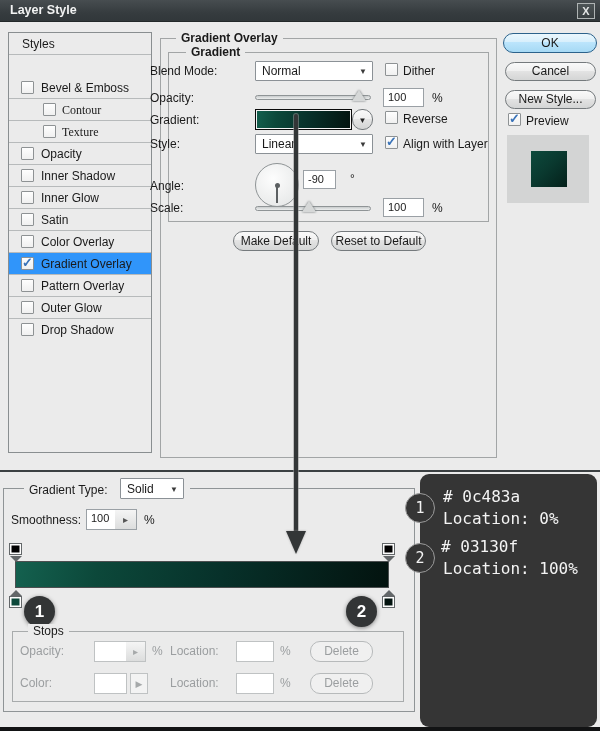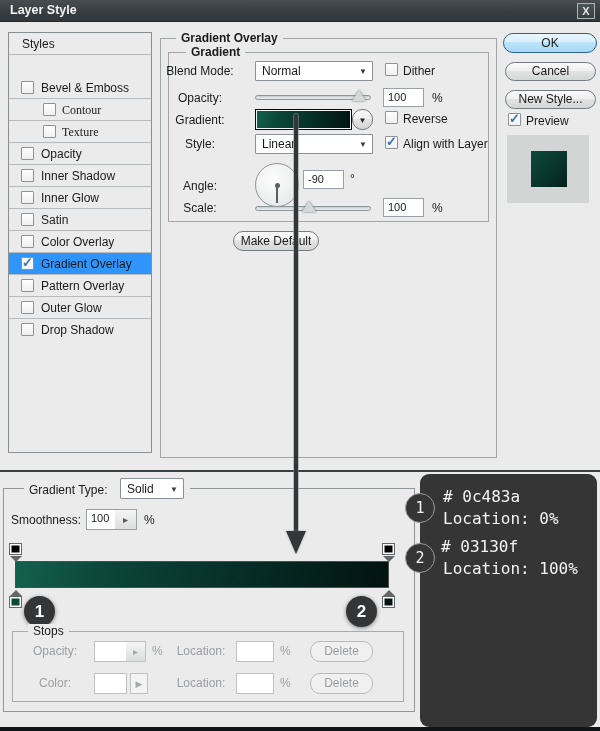--- a/index.html
+++ b/index.html
@@ -34,21 +34,21 @@
   .cb { position:absolute; left:12px; top:4px; width:13px; height:13px;
     background:linear-gradient(#fefefe,#f0f0f0); border:1px solid #8e9294; border-radius:1px; }
   .cb.checked::after { content:"✓"; position:absolute; left:0px; top:-3px; font-size:13px; font-weight:bold; color:#3a73b8; }
 
   
   .fs { position:absolute; border:1px solid #a2a5a6; }
   .fs-legend { position:absolute; background:#ebebeb; padding:0 5px; white-space:nowrap; }
   .b { font-weight:bold; }
 
   
-  .lbl { position:absolute; text-align:center; white-space:nowrap; }
+  .lbl { position:absolute; text-align:left; white-space:nowrap; }
   .dd { position:absolute; background:#fff; border:1px solid #8b9196; border-radius:1px; height:20px; }
   .dd .val { position:absolute; left:6px; top:2px; white-space:nowrap; }
   .dd .arr { position:absolute; right:5px; top:5px; font-size:8px; color:#3a3a3a; }
   .num { position:absolute; background:#fff; border:1px solid #9aa0a5; height:19px; padding:2px 4px; font-size:11px; }
   .unit { position:absolute; white-space:nowrap; }
   .track { position:absolute; height:5px; border:1px solid #8f9496; border-radius:3px;
     background:linear-gradient(#c9cccd,#eceeee); }
   .thumb { position:absolute; width:0; height:0; border:7px solid transparent;
     border-bottom:11px solid #d6d8d8; border-top:none; filter:drop-shadow(0 0 1px #6a6f71); }
   .btn { position:absolute; border:1px solid #757a7d; border-radius:10px; text-align:center;
@@ -189,30 +189,31 @@
     <span class="arr">▼</span>
   </div>
   <span class="cb checked" style="left:385px; top:136px;"></span>
   <div class="abs" style="left:403px; top:137px;">Align with Layer</div>
 
   <div class="lbl" style="left:150px; top:179px; width:100px;">Angle:</div>
   <div class="dial" style="left:255px; top:163px;">
     <div class="needle"></div>
     <div class="dot"></div>
   </div>
-  <div class="num" style="left:303px; top:170px; width:41px;">-90</div>
+  <div class="num" style="left:303px; top:170px; width:33px;">-90</div>
   <div class="unit" style="left:350px; top:172px; position:absolute;">°</div>
 
   <div class="lbl" style="left:150px; top:201px; width:100px;">Scale:</div>
   <div class="track" style="left:255px; top:206px; width:116px;"></div>
   <div class="thumb" style="left:302px; top:201px;"></div>
   <div class="num" style="left:383px; top:198px; width:41px;">100</div>
   <div class="unit" style="left:432px; top:201px; position:absolute;">%</div>
 
   <div class="btn" style="left:233px; top:231px; width:86px; height:20px; line-height:18px;">Make Default</div>
+  <div class="btn" style="left:331px; top:231px; width:95px; height:20px; line-height:18px;">Reset to Default</div>
 
   <div class="btn default" style="left:503px; top:33px; width:94px; height:20px; line-height:18px;">OK</div>
   <div class="btn" style="left:505px; top:62px; width:91px; height:19px; line-height:17px;">Cancel</div>
   <div class="btn" style="left:505px; top:90px; width:91px; height:19px; line-height:17px;">New Style...</div>
   <span class="cb checked" style="left:508px; top:113px;"></span>
   <div class="abs" style="left:526px; top:114px;">Preview</div>
   <div class="abs" style="left:507px; top:135px; width:82px; height:68px; background:#d3d4d4;">
     <div style="position:absolute; left:24px; top:16px; width:36px; height:36px; background:linear-gradient(135deg,#0d4a3c,#0a3a30 45%,#04201a);"></div>
   </div>
 

